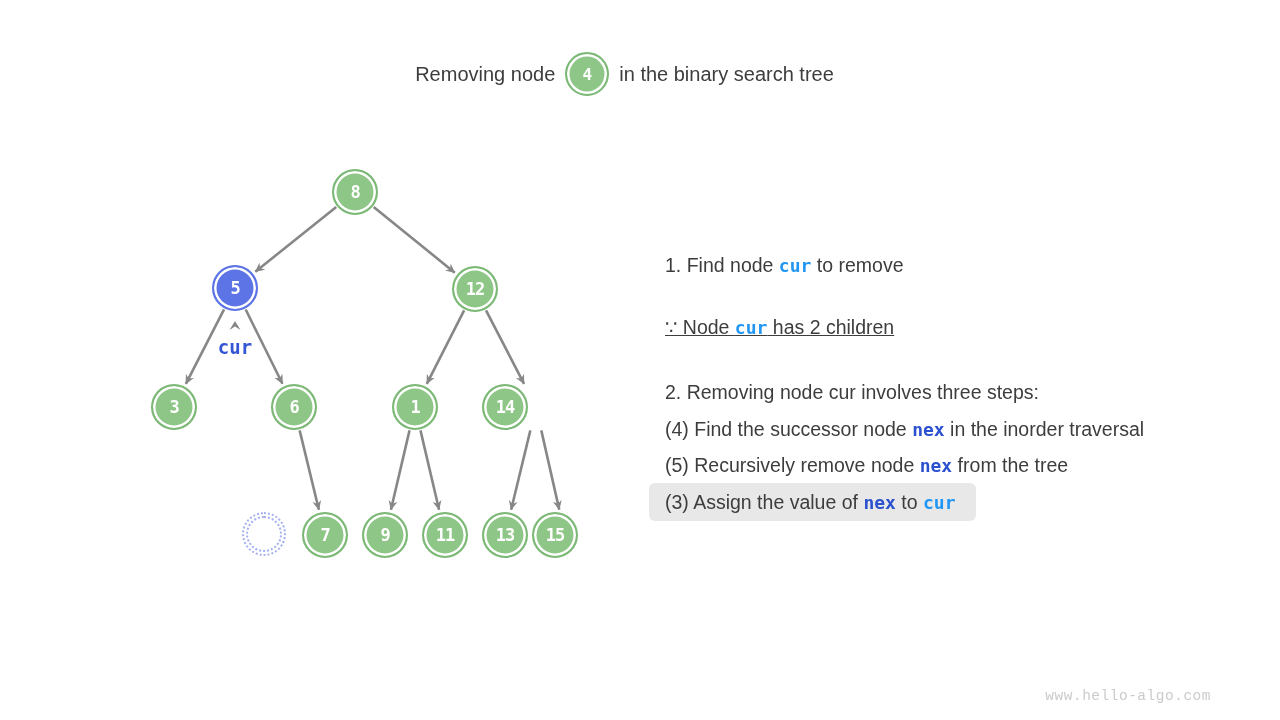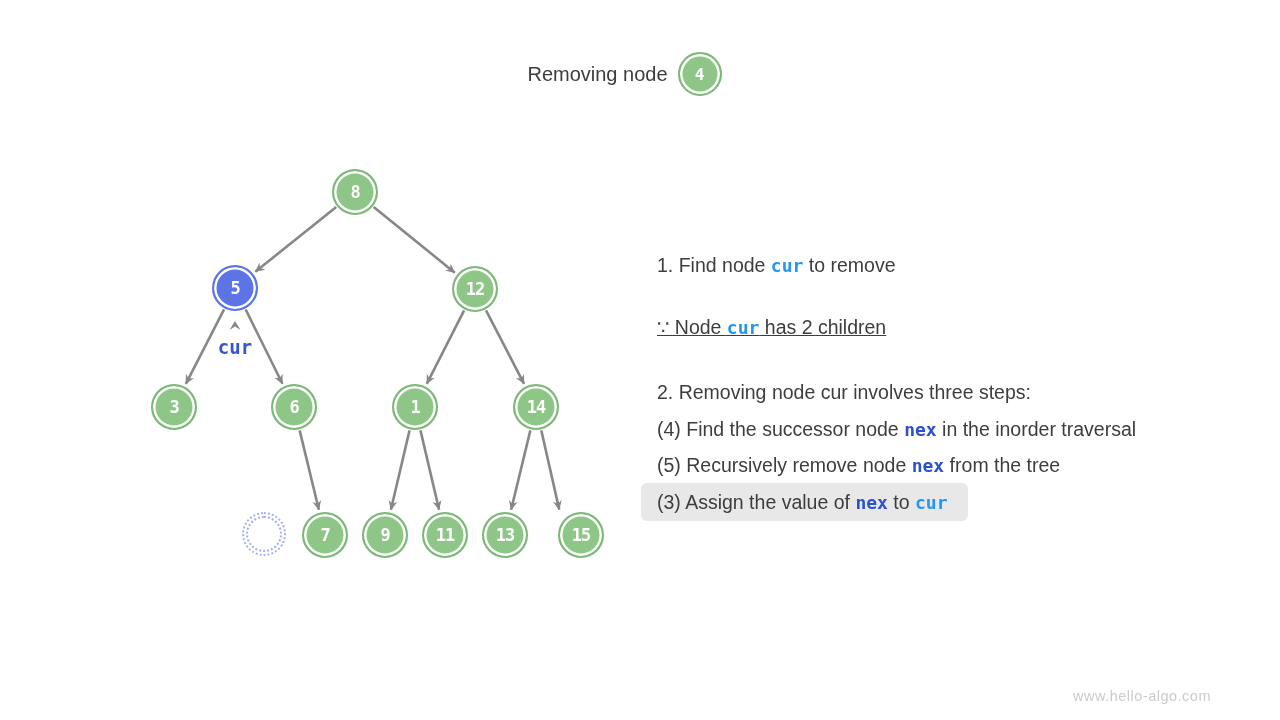--- a/index.html
+++ b/index.html
@@ -36,54 +36,55 @@
     font-weight:bold;font-size:17px;letter-spacing:-1px;
   }
   .pointer-label{
     position:absolute;width:80px;text-align:center;
     font-family:"DejaVu Sans Mono","Liberation Mono",monospace;
     font-weight:bold;font-size:19px;color:var(--pointer_label);
   }
   
   #notes{position:absolute;left:637px;top:0;}
   .note-line{
-    position:absolute;left:4px;white-space:nowrap;height:38px;line-height:38px;
+    position:absolute;left:12px;white-space:nowrap;height:38px;line-height:38px;
     padding:0 20px 0 16px;font-size:19.5px;color:var(--text_dark);text-align:center;
   }
   .note-line.hl{background:var(--highlight_bg);border-radius:6px;}
   .part-cur,.part-nex{
     font-family:"DejaVu Sans Mono","Liberation Mono",monospace;
     font-weight:bold;font-size:18px;
   }
   .part-cur{color:var(--cur_light);}
   .part-nex{color:var(--nex_blue);margin-top:8px;}
   
   .step-badge{
     position:absolute;left:36px;top:644px;width:145px;height:46px;box-sizing:border-box;
     border:2px solid var(--step_border);border-radius:9px;background:var(--step_bg);
     display:flex;align-items:center;justify-content:center;
     font-family:"DejaVu Sans Mono","Liberation Mono",monospace;font-weight:bold;
     font-size:23px;color:var(--step_text);letter-spacing:2px;
   }
   .watermark{
     position:absolute;right:38px;bottom:16px;
-    font-family:Liberation Sans, sans-serif;
+    font-family:Liberation Mono, monospace;
     font-size:14.5px;color:var(--watermark_color);letter-spacing:0.5px;
   }
 </style>
 </head>
 <body>
 
 <div class="stage">
 
   <div class="title">
     <span>Removing node</span>
     <span class="title-badge">
       <span>4</span>
     </span>
+    <span>in the binary search tree</span>
   </div>
 
   <svg id="edge-svg" viewBox="0 0 1280 720">
     <defs>
       <marker id="ah" markerWidth="12" markerHeight="12" refX="9" refY="5" orient="auto" markerUnits="userSpaceOnUse">
         <path d="M0,0.5 L9.5,5 L0,9.5 L3,5 Z" fill="#878787"></path>
       </marker>
     </defs>
     <g id="edge-group">
         <line x1="336.25914857336727" y1="206.99268114130618" x2="255.3025890455188" y2="271.75792876358497" stroke="#878787" stroke-width="2.6" marker-end="url(#ah)"></line>
@@ -113,37 +114,37 @@
       </div>
       <div class="node green" style="left: 151px; top: 384px;">
         <span class="val">3</span>
       </div>
       <div class="node green" style="left: 271px; top: 384px;">
         <span class="val">6</span>
       </div>
       <div class="node green" style="left: 392px; top: 384px;">
         <span class="val">1</span>
       </div>
-      <div class="node green" style="left: 513px; top: 384px;">
+      <div class="node green" style="left: 482px; top: 384px;">
         <span class="val">14</span>
       </div>
       <div class="node dotted" style="left: 242px; top: 512px;"></div>
       <div class="node green" style="left: 302px; top: 512px;">
         <span class="val">7</span>
       </div>
       <div class="node green" style="left: 362px; top: 512px;">
         <span class="val">9</span>
       </div>
       <div class="node green" style="left: 422px; top: 512px;">
         <span class="val">11</span>
       </div>
       <div class="node green" style="left: 482px; top: 512px;">
         <span class="val">13</span>
       </div>
-      <div class="node green" style="left: 558px; top: 512px; justify-content: center;">
+      <div class="node green" style="left: 532px; top: 512px; justify-content: center;">
         <span class="val">15</span>
       </div>
     </div>
 
   <div class="pointer-label" id="pointer-label" style="left: 195px; top: 336px;">cur</div>
 
   <div id="notes">
       <div class="note-line" style="top: 246px;"><span class="part-plain">1. Find node </span><span class="part-cur">cur</span><span class="part-plain"> to remove</span></div>
       <div class="note-line" style="top: 308px; text-decoration: underline;"><span class="part-plain">∵ Node </span><span class="part-cur">cur</span><span class="part-plain"> has 2 children</span></div>
       <div class="note-line" style="top: 373px;"><span class="part-plain">2. Removing node cur involves three steps:</span></div>

